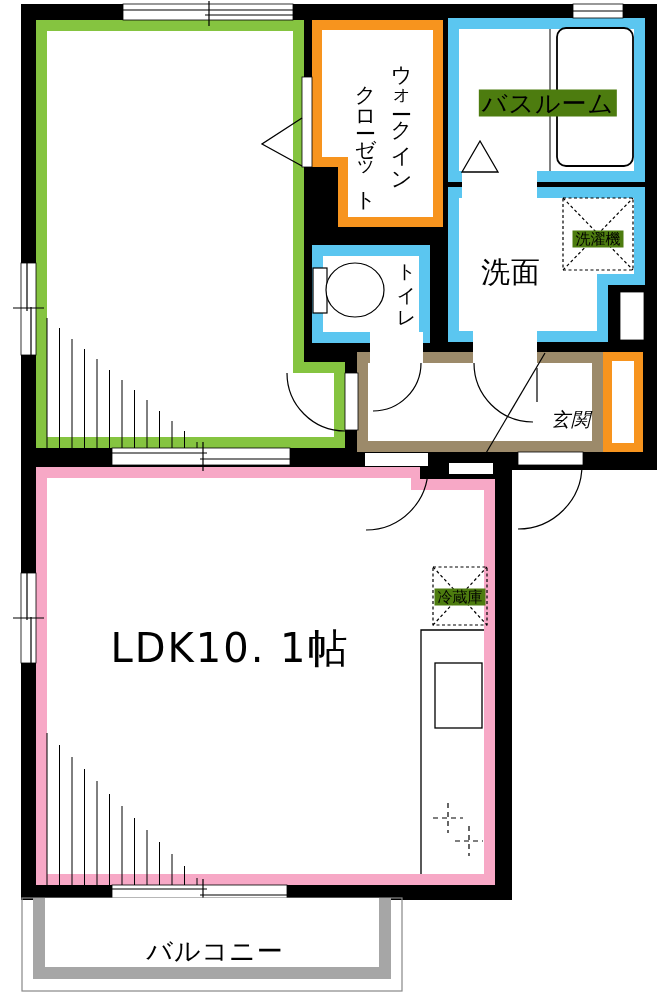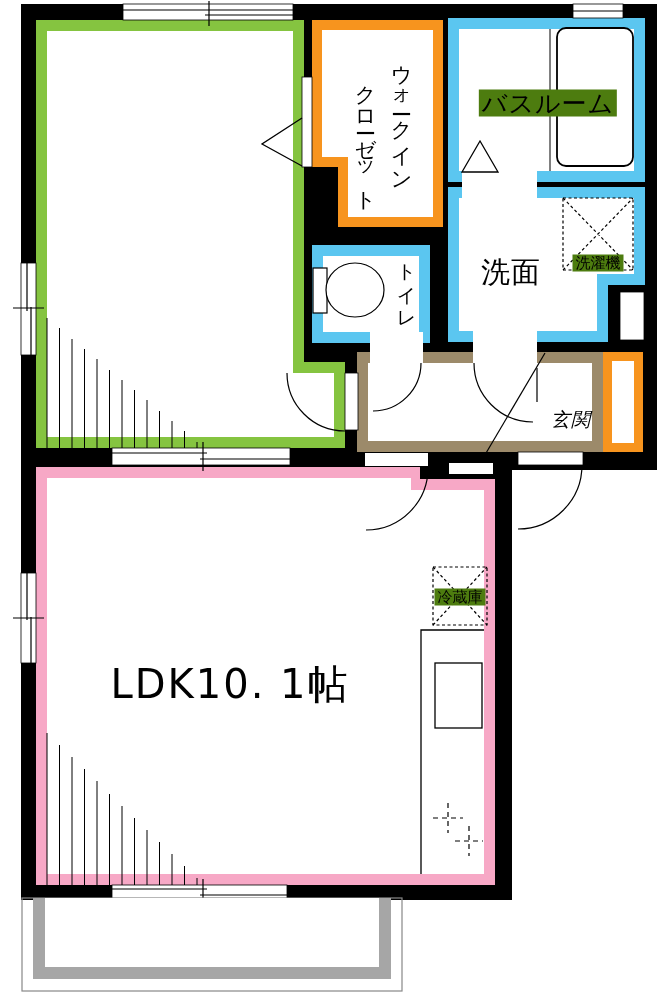--- a/index.html
+++ b/index.html
@@ -169,19 +169,20 @@
   <div class="label v" style="left:365px;top:136px;font-size:21px;">クローゼット</div>
 
   <div class="label halo" style="left:548px;top:103px;font-size:25px;">バスルーム</div>
 
   <div class="label" style="left:511px;top:272px;font-size:29px;">洗面</div>
 
   <div class="label v" style="left:407px;top:286px;font-size:19px;">トイレ</div>
 
   <div class="label" style="left:571px;top:419px;font-size:19px;font-style:italic;">玄関</div>
 
-  <div class="label halo" style="left:598px;top:239px;font-size:15px;letter-spacing:0;margin-top:24px;">洗濯機</div>
+  <div class="label halo" style="left:598px;top:239px;font-size:15px;letter-spacing:0;">洗濯機</div>
 
   <div class="label halo" style="left:460px;top:597px;font-size:15px;letter-spacing:0;text-align:center;">冷蔵庫</div>
 
-  <div class="label" style="left:230px;top:684px;font-size:40px;letter-spacing:2px;">LDK10. 1帖</div>
+  <div class="label" style="left:230px;top:648px;font-size:40px;letter-spacing:2px;">LDK10. 1帖</div>
 
+  <div class="label" style="left:215px;top:951px;font-size:26px;">バルコニー</div>
 </div>
 
 </body></html>

